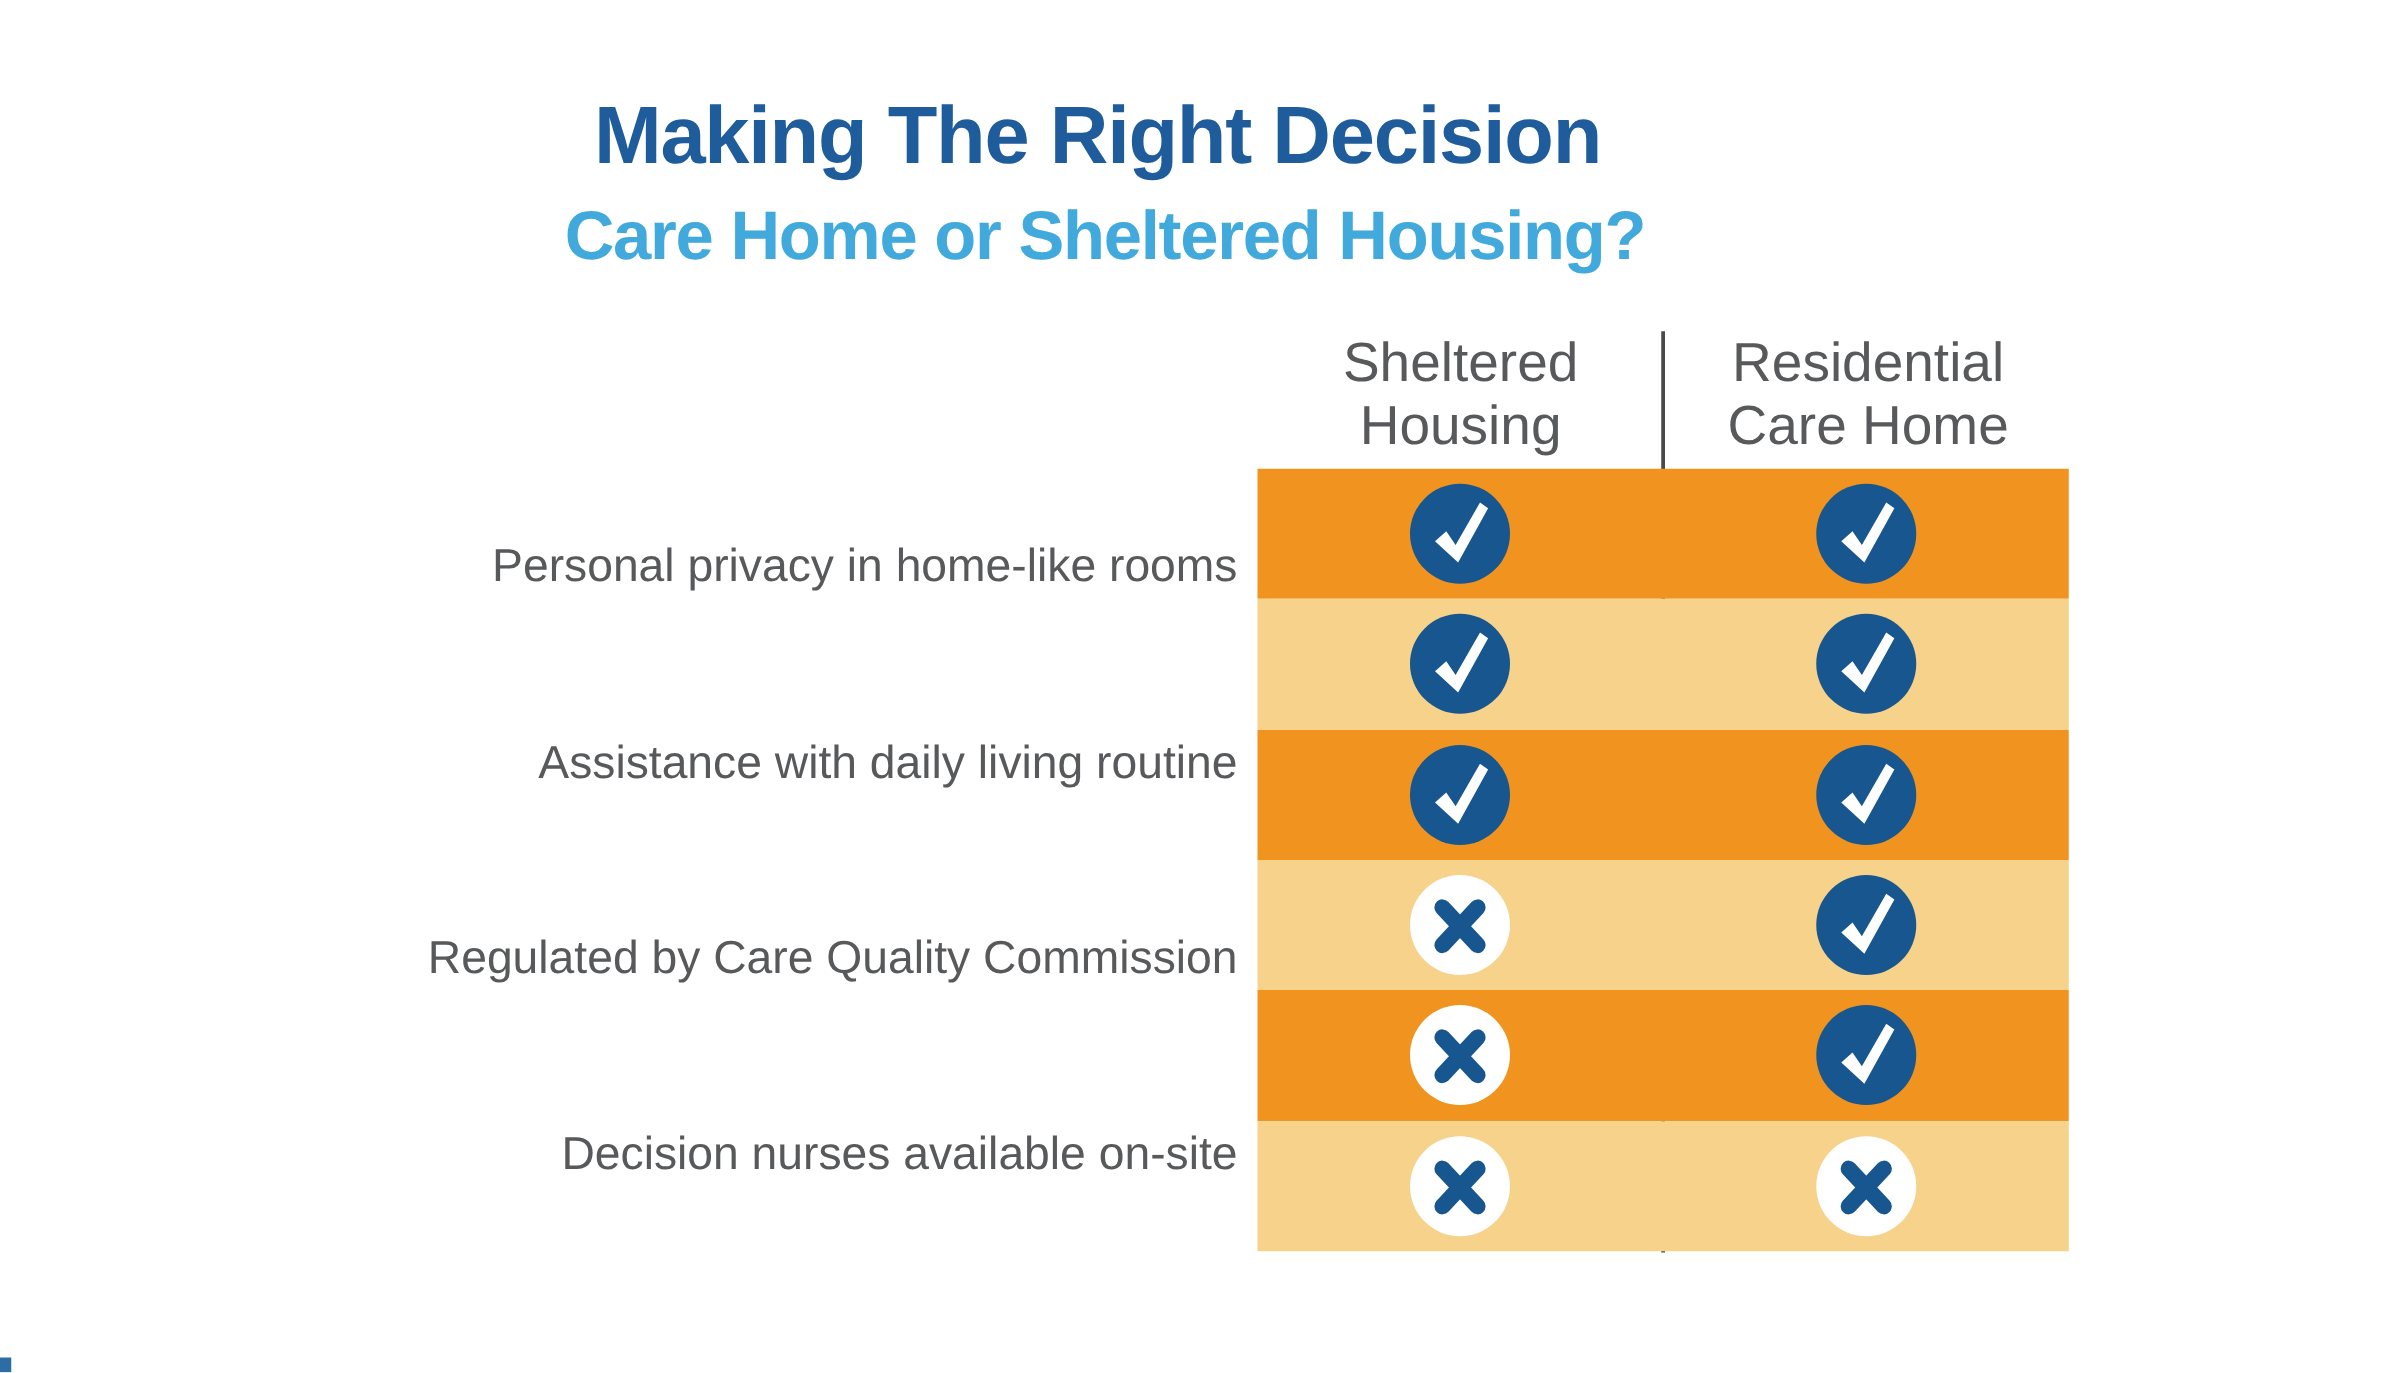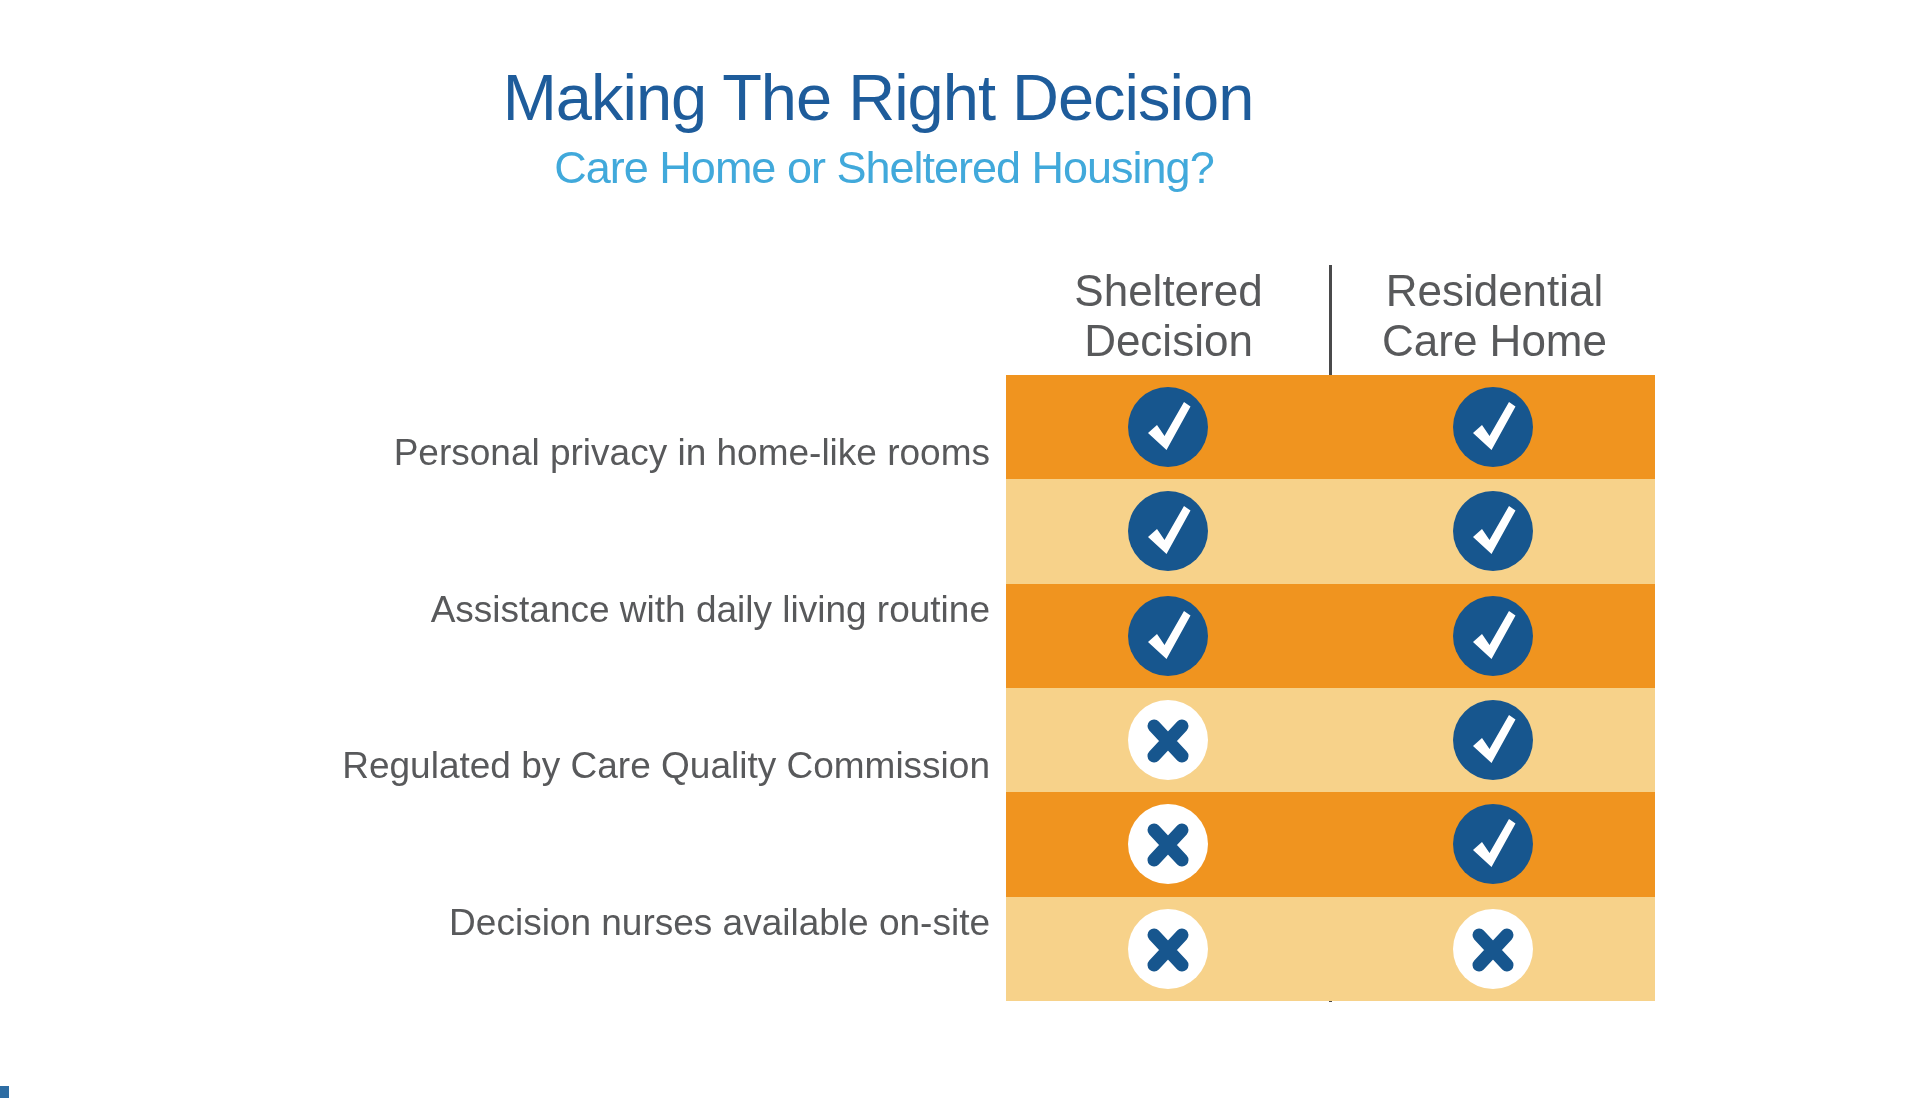--- a/index.html
+++ b/index.html
@@ -9,28 +9,28 @@
     background:#fff;
     overflow:hidden;
     font-family:"Liberation Sans", sans-serif;
   }
   
   .header{
     position:absolute;top:58px;left:0;width:1756px;
     text-align:center;
   }
   .header h1{
-    margin:4px;
-    font-size:65px;line-height:72px;font-weight:normal;
+    margin:14px;
+    font-size:65px;line-height:72px;font-weight:bold;
     letter-spacing:-1px;
     color:var(--title-navy,#1E5C9B);
   }
   .header h2{
     margin:2px 0 0 12px;
-    font-size:45px;line-height:60px;font-weight:normal;
+    font-size:55px;line-height:60px;font-weight:bold;
     letter-spacing:-1px;
     color:var(--subtitle-blue,#41A9DB);
   }
   
   .col-header{
     position:absolute;top:266px;height:104px;
     display:flex;flex-direction:column;align-items:center;justify-content:flex-start;
     font-size:44px;line-height:50px;
     color:var(--text-gray,#58595B);
     text-align:center;
@@ -87,21 +87,21 @@
 
 <div class="stage">
 
   <div class="header">
     <h1>Making The Right Decision</h1>
     <h2>Care Home or Sheltered Housing?</h2>
   </div>
 
   <div class="col-header left">
     <span>Sheltered</span>
-    <span>Decision</span>
+    <span>Housing</span>
   </div>
   <div class="col-header right">
     <span>Residential</span>
     <span>Care Home</span>
   </div>
 
   <div class="divider"></div>
 
   <div class="labels">
     <div class="label-row">Personal privacy in home-like rooms</div>

